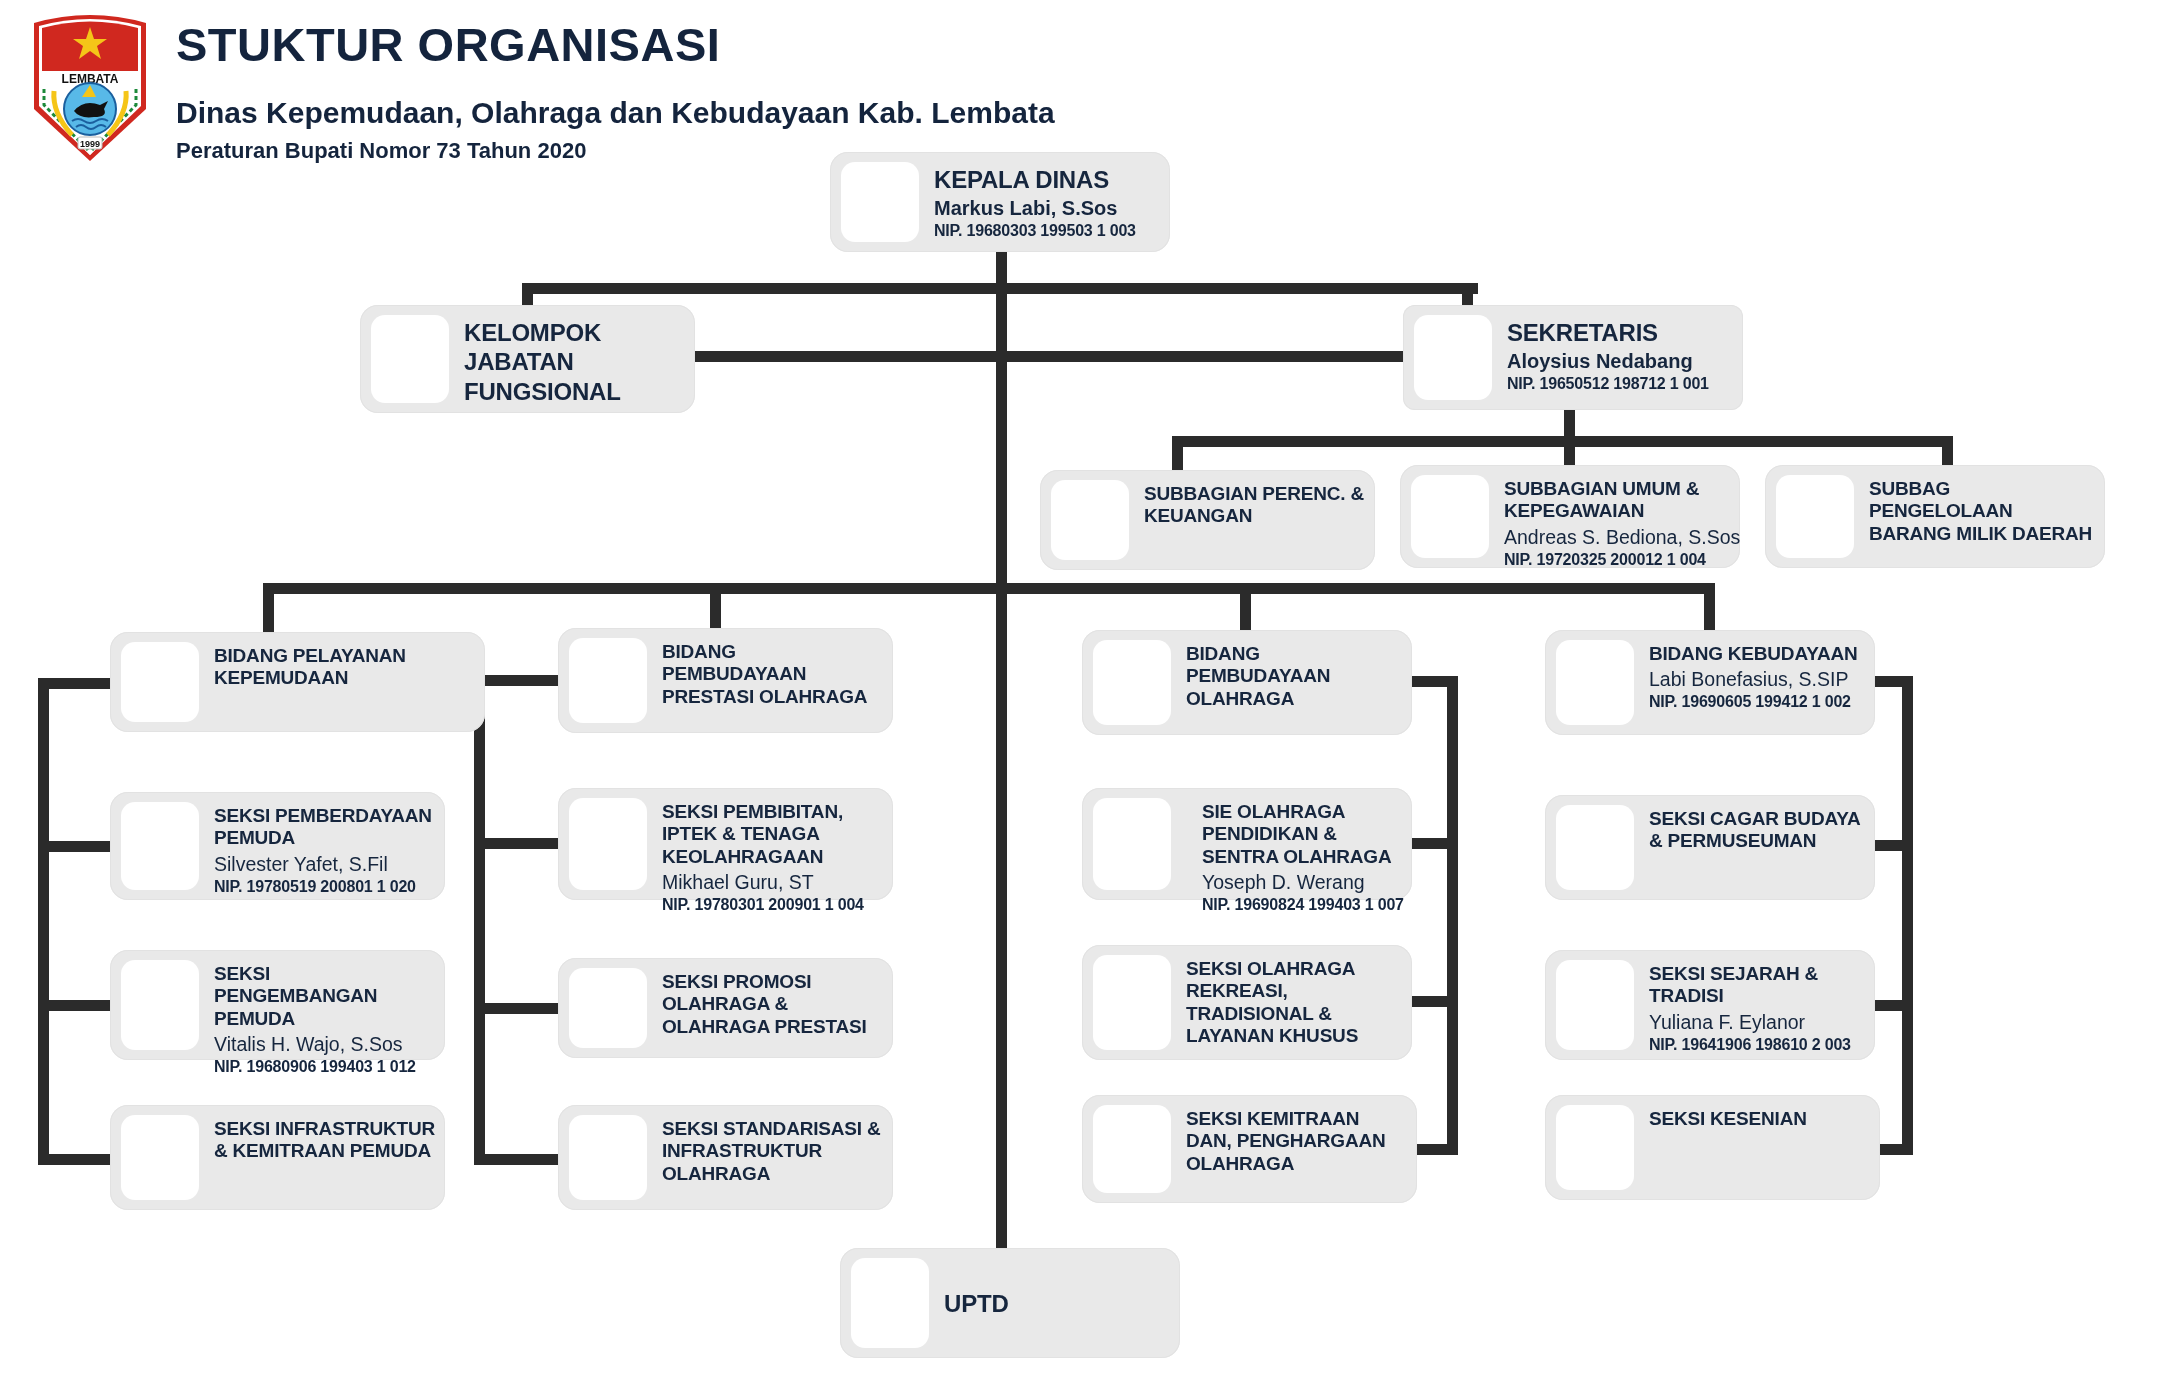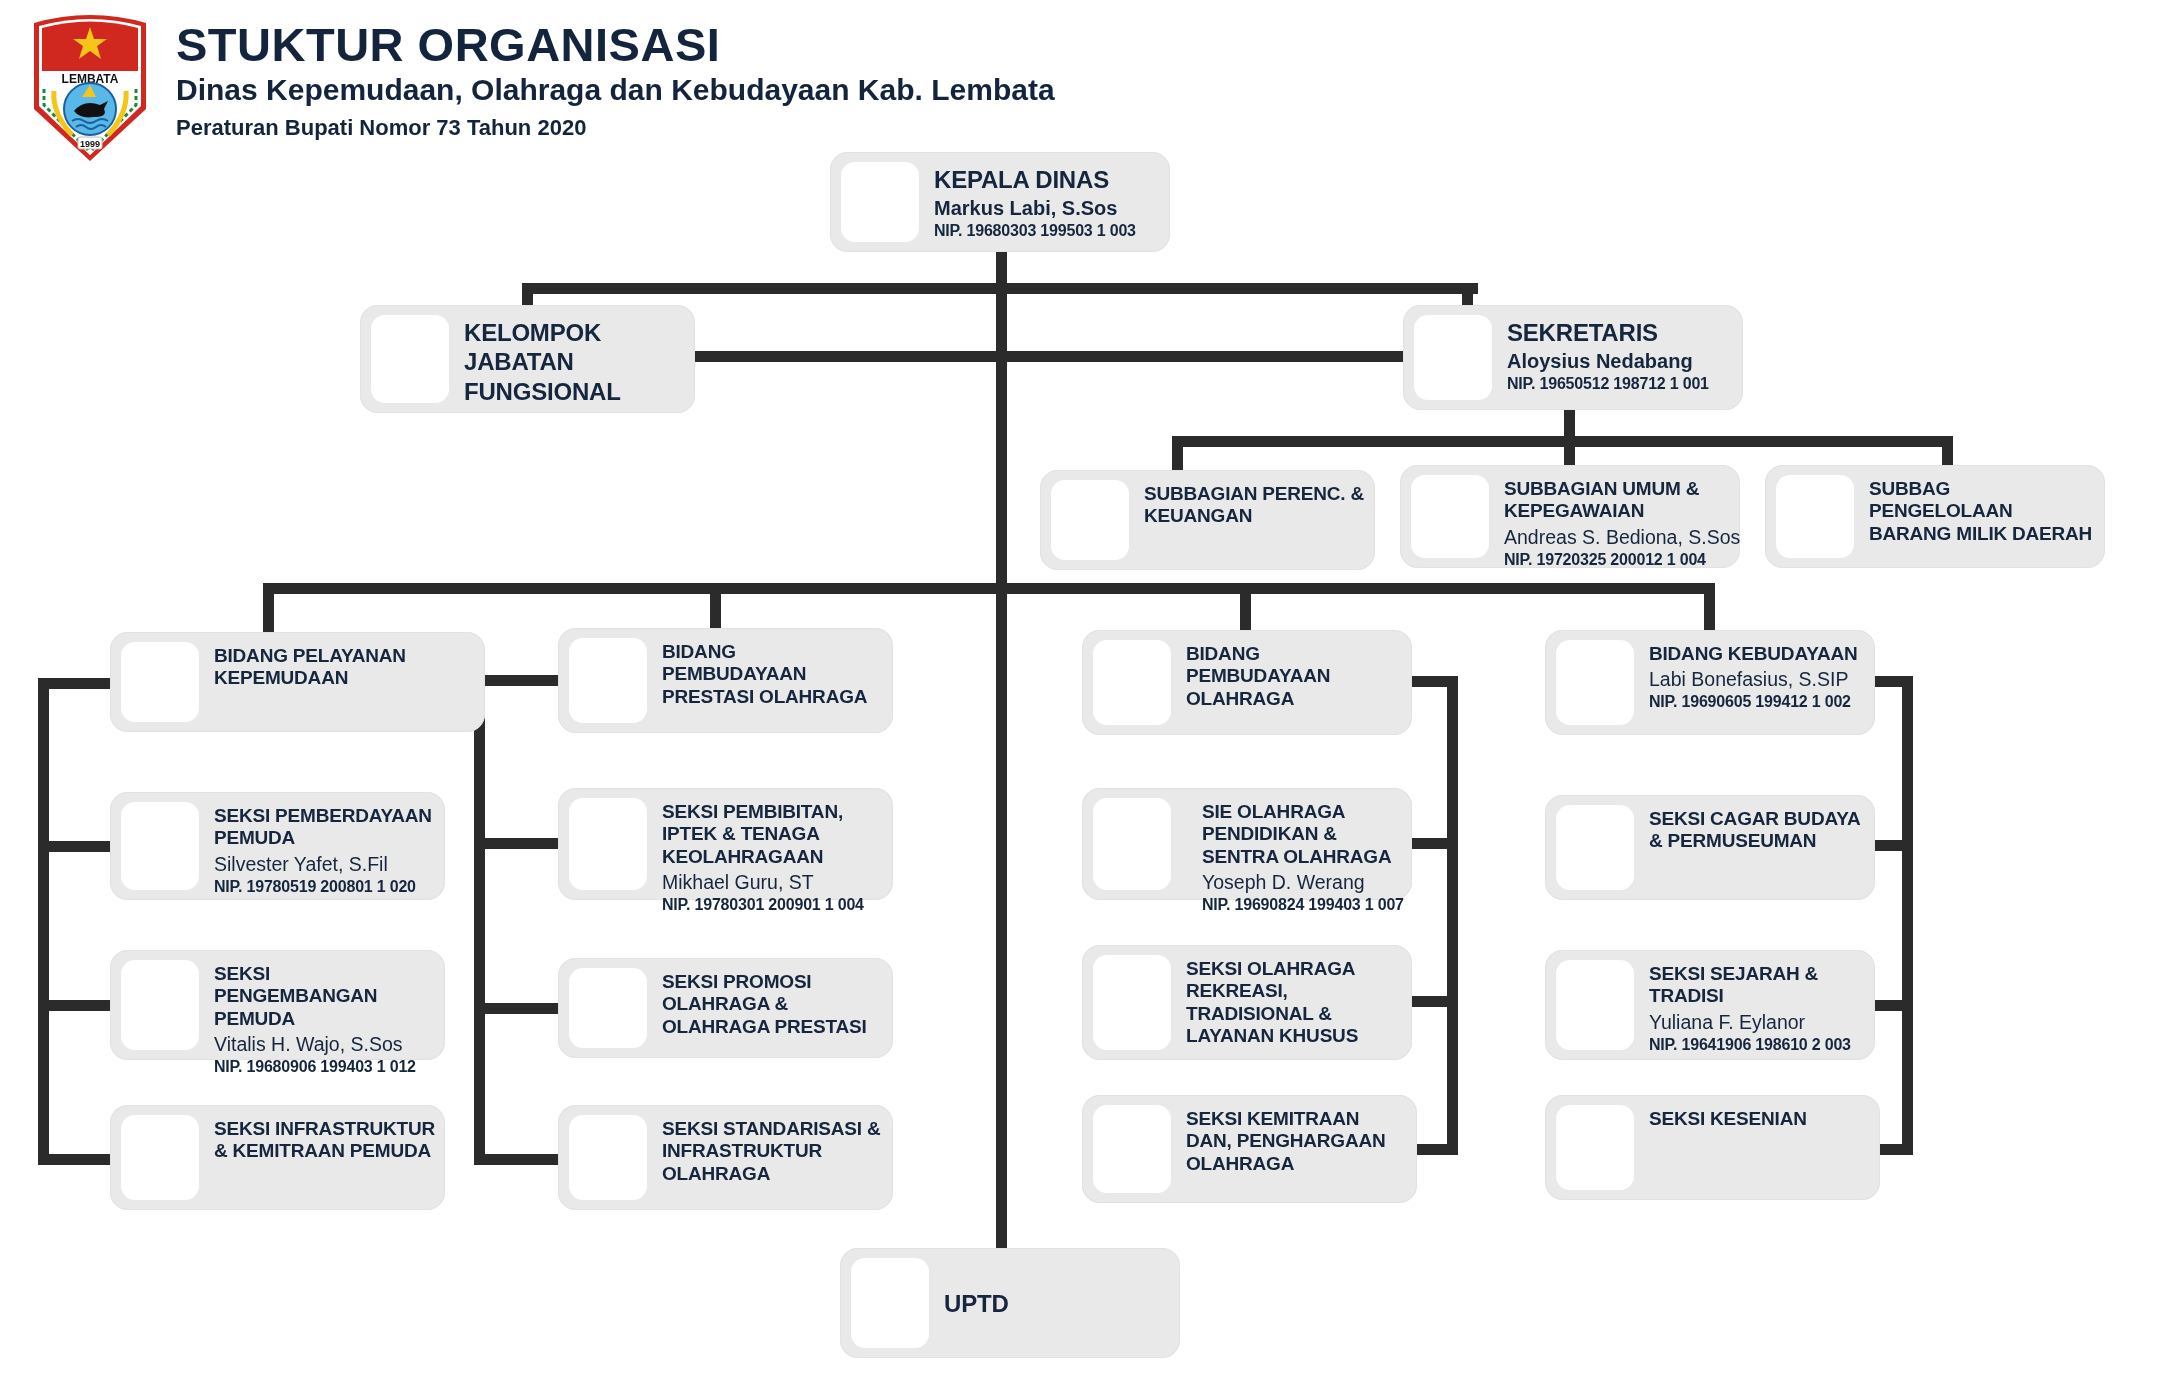--- a/index.html
+++ b/index.html
@@ -4,21 +4,21 @@
 <style>
   html,body{margin:0;padding:0;background:#ffffff;}
   #canvas{
     position:relative;width:2165px;height:1378px;background:#ffffff;overflow:hidden;
     font-family:"Liberation Sans", sans-serif;color:#16263e;
   }
   
   #logo{position:absolute;left:30px;top:12px;width:120px;height:152px;}
   #hgroup{position:absolute;left:176px;top:20px;}
   #htitle{font-size:47px;font-weight:800;letter-spacing:.5px;line-height:1.05;color:#14243d;}
-  #hsub{font-size:30px;font-weight:800;margin-top:4px;color:#14243d;}
+  #hsub{font-size:30px;font-weight:800;margin-top:27px;color:#14243d;}
   #hreg{font-size:22px;font-weight:700;margin-top:8px;color:#14243d;}
   
   .hline,.vline{position:absolute;background:#2b2b2b;}
   .hline{height:11px;}
   .vline{width:11px;}
   
   .card{
     position:absolute;background:#e9e9e9;border-radius:18px;
     display:flex;flex-direction:row;align-items:stretch;
     box-shadow:0 0 0 1px #e2e2e2 inset;
@@ -127,21 +127,21 @@
     </div>
   </div>
 
   <div class="card big" style="left:360px;top:305px;width:335px;height:108px;">
     <div class="photo"></div>
     <div class="txt">
       <div class="title">KELOMPOK JABATAN FUNGSIONAL</div>
     </div>
   </div>
 
-  <div class="card big hero" style="left:1403px;top:305px;width:340px;height:105px;">
+  <div class="card big hero" style="left:1403px;top:305px;width:340px;height:105px;border-radius:12px;">
     <div class="photo"></div>
     <div class="txt">
       <div class="title">SEKRETARIS</div>
       <div class="name">Aloysius Nedabang</div>
       <div class="nip">NIP. 19650512 198712 1 001</div>
     </div>
   </div>
 
   <div class="card" style="left:1040px;top:470px;width:335px;height:100px;">
     <div class="photo"></div>

